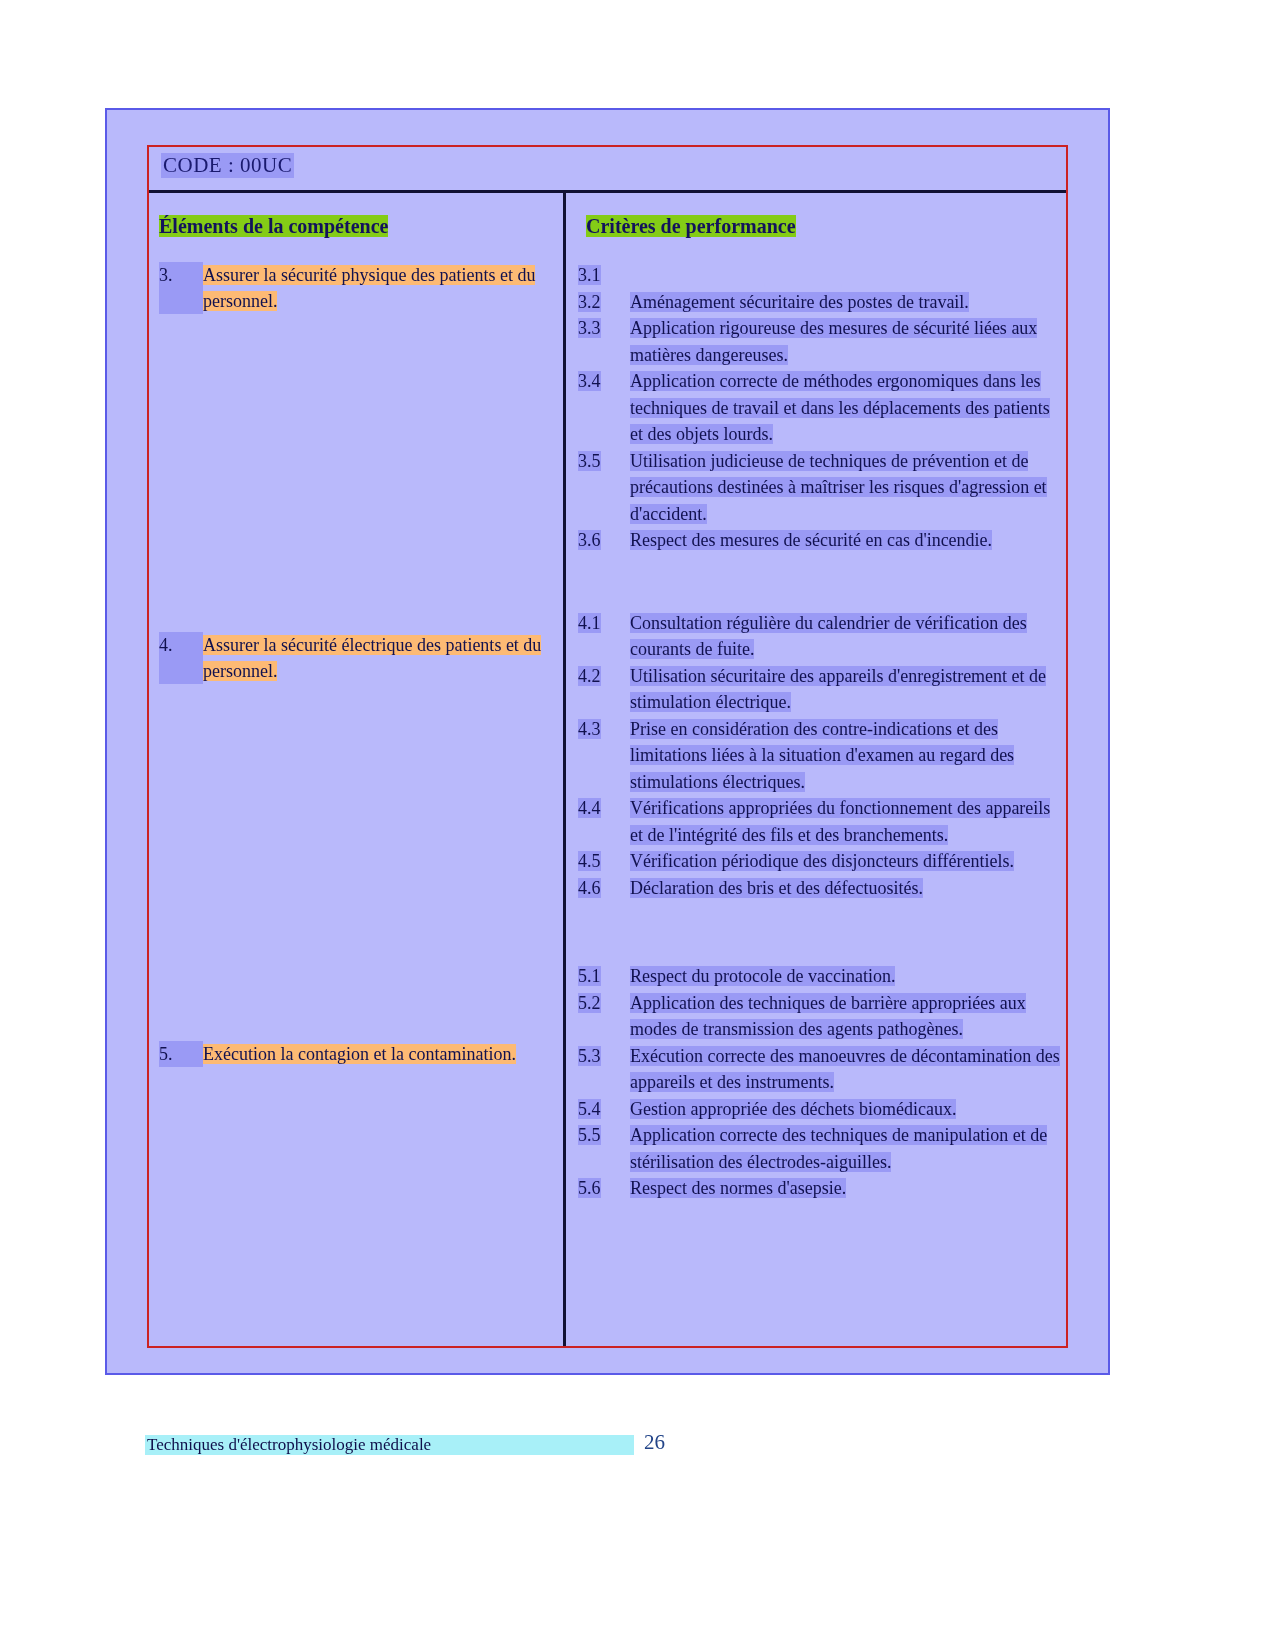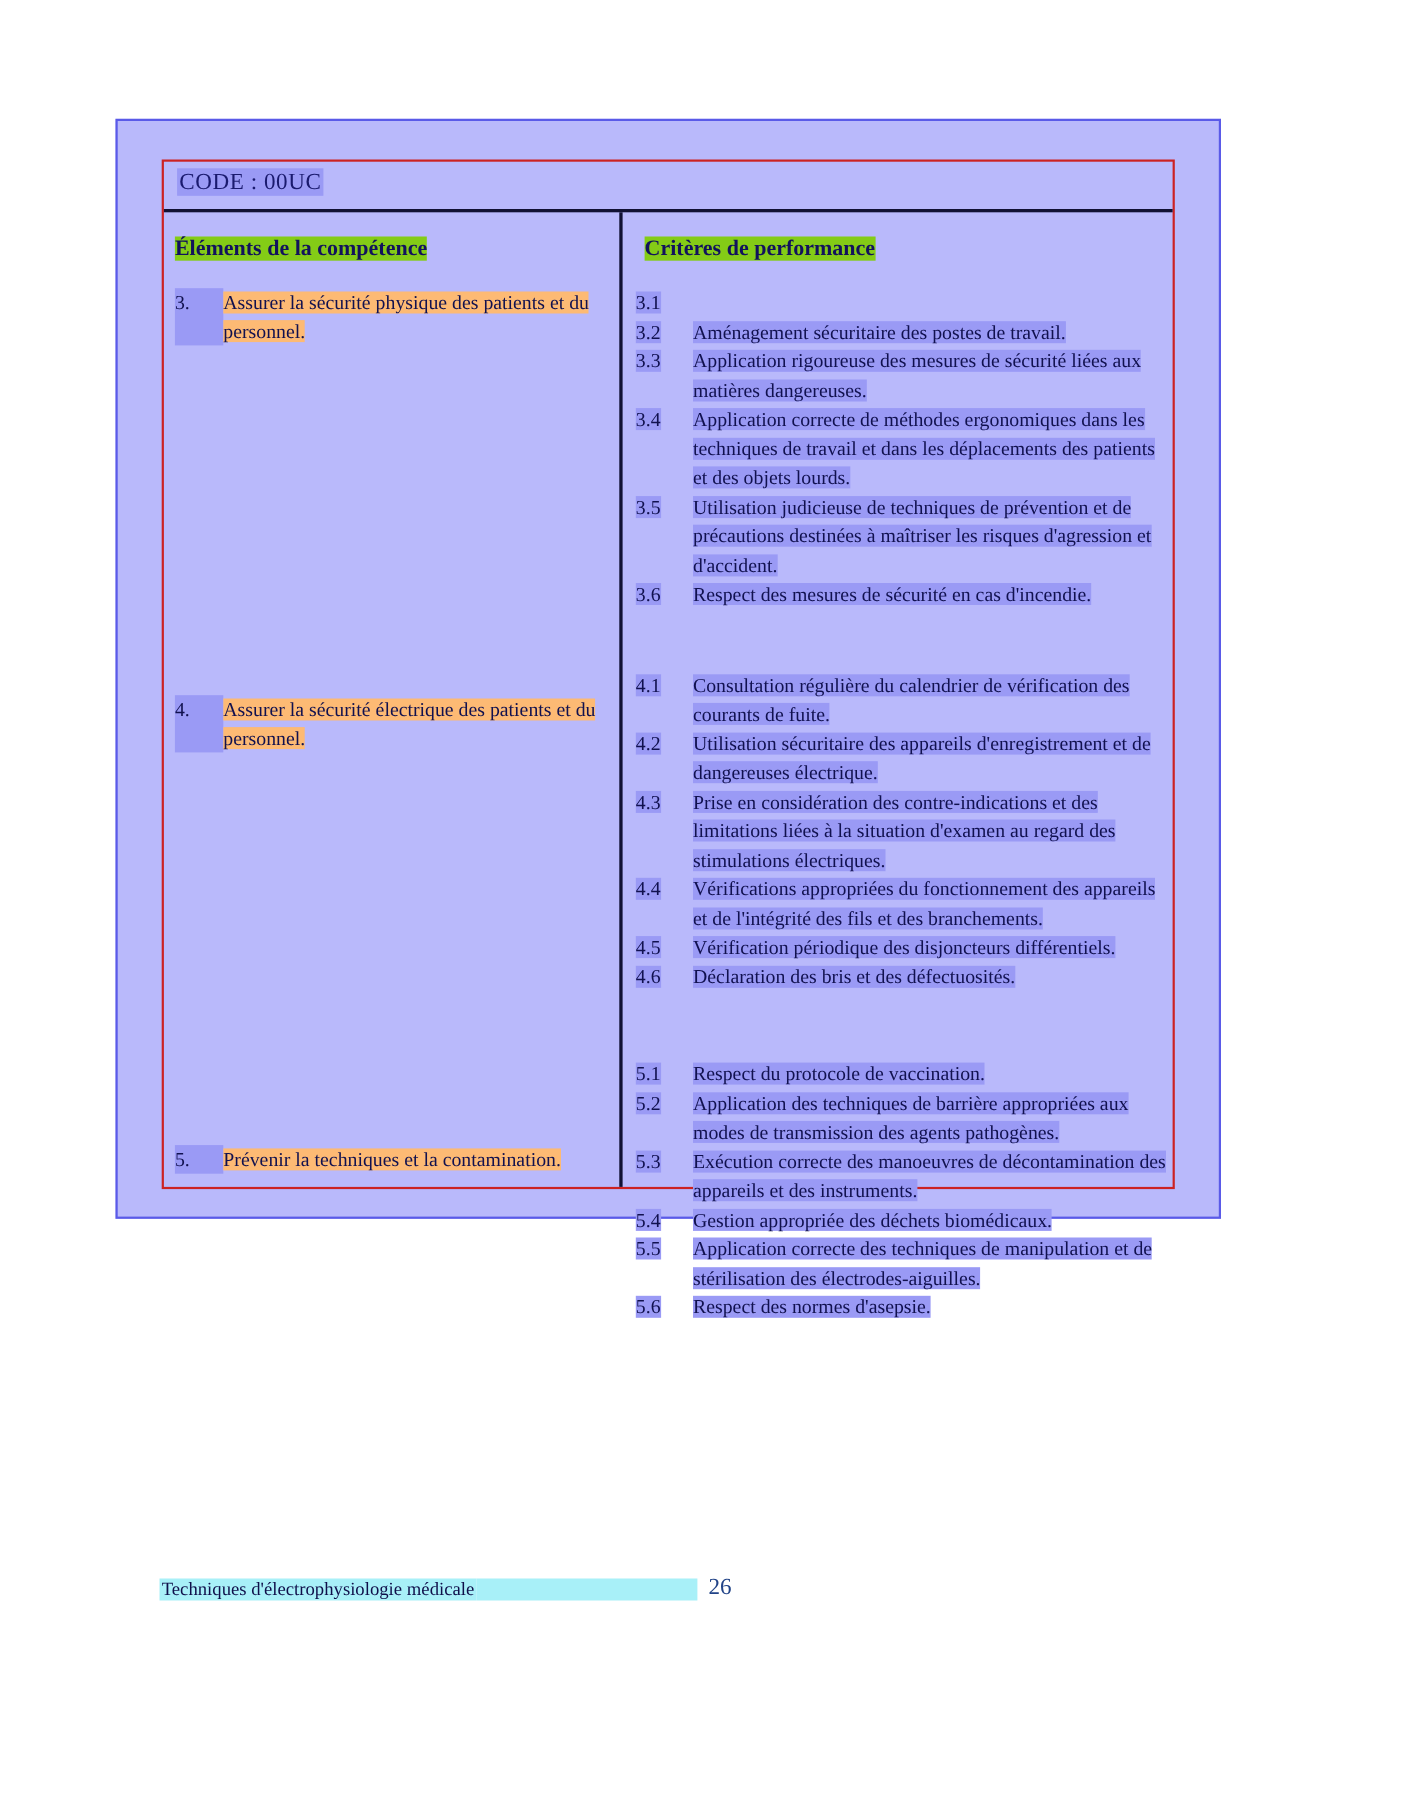--- a/index.html
+++ b/index.html
@@ -11,21 +11,21 @@
     width: 1275px;
     height: 1651px;
     font-family: "Liberation Serif", serif;
     position: relative;
   }
   .page {
     position: absolute;
     left: 105px;
     top: 108px;
     width: 1005px;
-    height: 1000px;
+    height: 1267px;
     background: #b9b9fb;
     border: 2px solid #5a5ae8;
     box-sizing: border-box;
   }
   .doc-frame {
     position: absolute;
     left: 40px;
     top: 35px;
     right: 40px;
     bottom: 25px;
@@ -177,21 +177,21 @@
         <div class="elem-block" style="margin-top:318px;">
           <div class="elem-row">
             <div class="elem-num">4.</div>
             <div class="elem-text"><span>Assurer la sécurité électrique des patients et du personnel.</span></div>
           </div>
         </div>
 
         <div class="elem-block" style="margin-top:357px;">
           <div class="elem-row">
             <div class="elem-num">5.</div>
-            <div class="elem-text"><span>Prévenir la techniques et la contamination.</span></div>
+            <div class="elem-text"><span>Exécution la contagion et la contamination.</span></div>
           </div>
         </div>
       </div>
 
       <div class="col-right">
         <div class="col-head">
           <span>Critères de performance</span>
         </div>
 
         <div style="margin-top:24px;">
@@ -222,21 +222,21 @@
 
         <div class="group-gap"></div>
 
         <div>
           <div class="crit-row">
             <div class="crit-num"><span>4.1</span></div>
             <div class="crit-text"><span>Consultation régulière du calendrier de vérification des courants de fuite.</span></div>
           </div>
           <div class="crit-row">
             <div class="crit-num"><span>4.2</span></div>
-            <div class="crit-text"><span>Utilisation sécuritaire des appareils d'enregistrement et de dangereuses électrique.</span></div>
+            <div class="crit-text"><span>Utilisation sécuritaire des appareils d'enregistrement et de stimulation électrique.</span></div>
           </div>
           <div class="crit-row">
             <div class="crit-num"><span>4.3</span></div>
             <div class="crit-text"><span>Prise en considération des contre-indications et des limitations liées à la situation d'examen au regard des stimulations électriques.</span></div>
           </div>
           <div class="crit-row">
             <div class="crit-num"><span>4.4</span></div>
             <div class="crit-text"><span>Vérifications appropriées du fonctionnement des appareils et de l'intégrité des fils et des branchements.</span></div>
           </div>
           <div class="crit-row">

